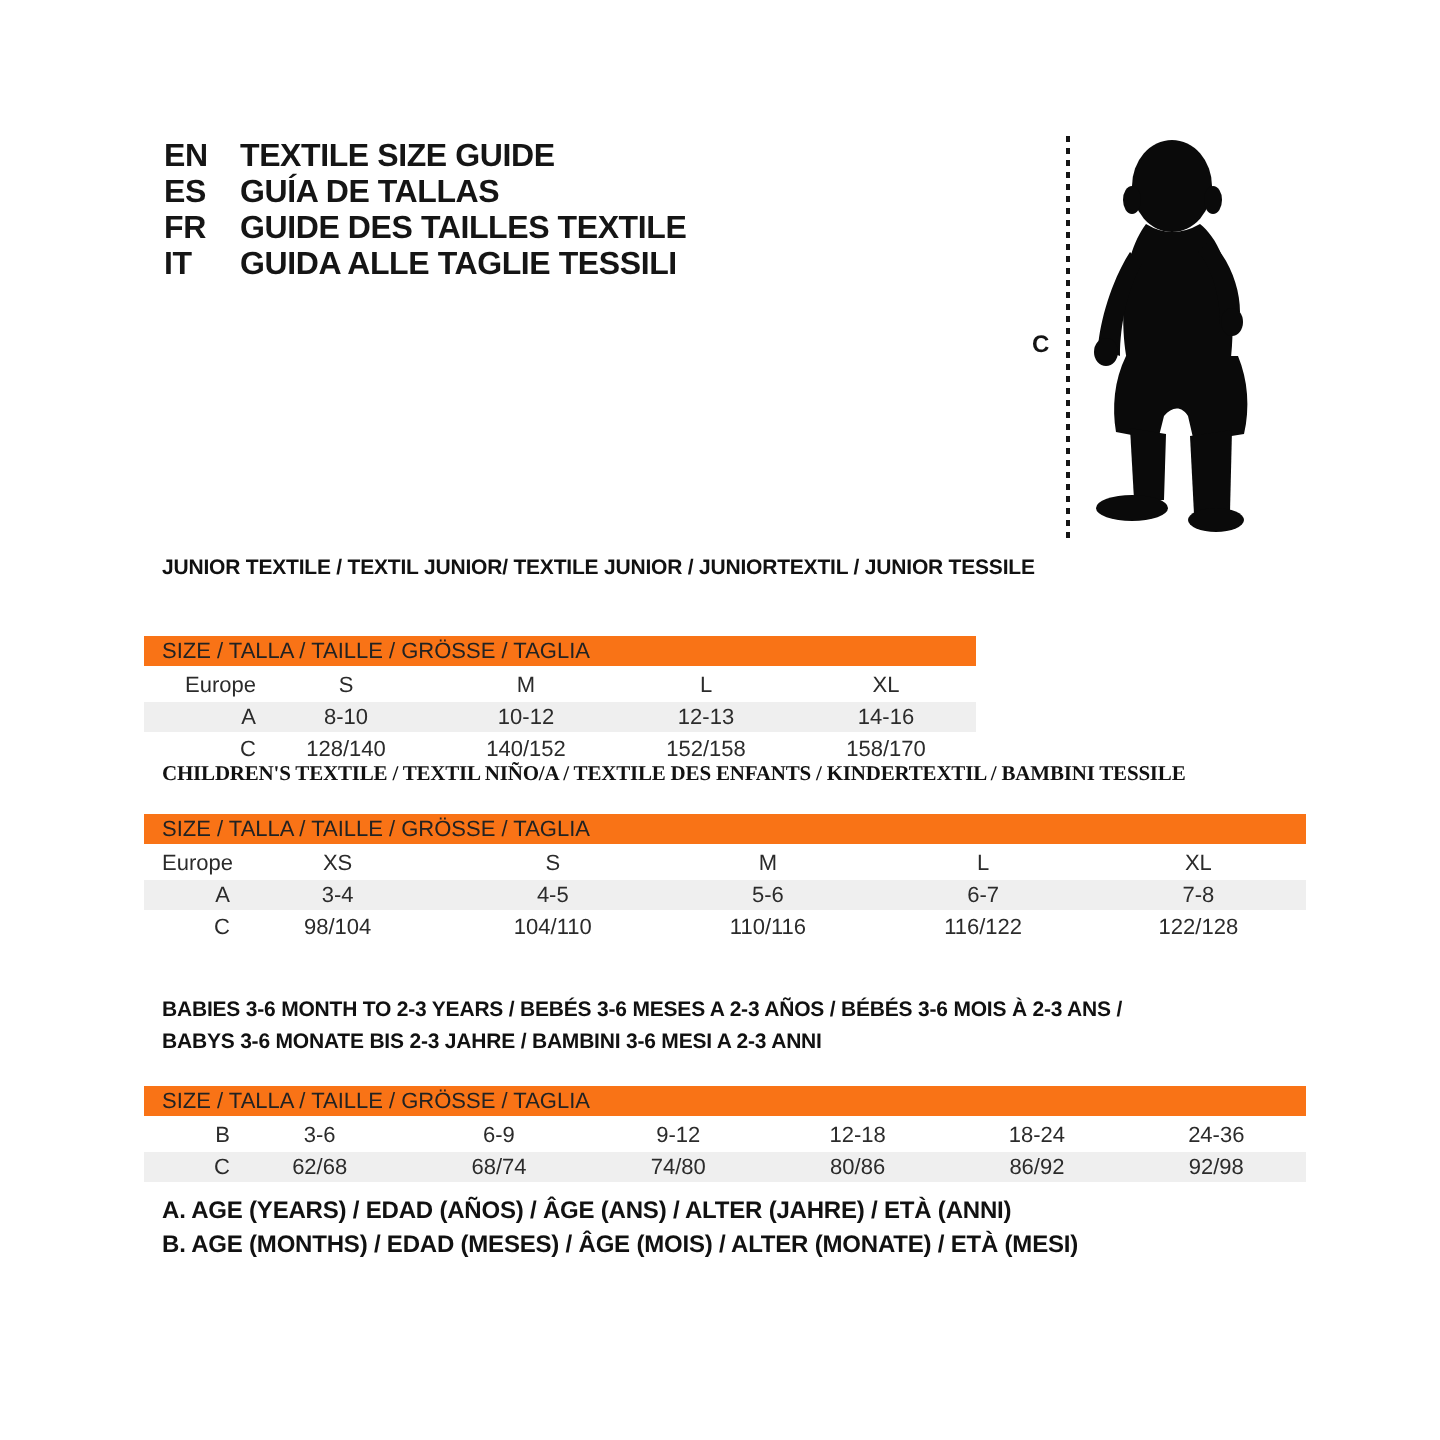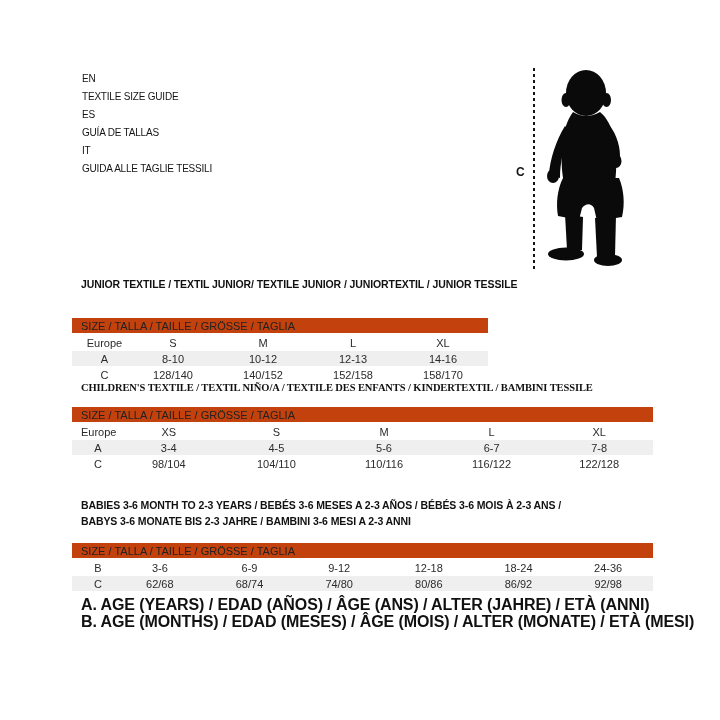--- a/index.html
+++ b/index.html
@@ -3,21 +3,21 @@
 <meta charset="utf-8">
 <style>
   html,body { margin:0; padding:0; background:#ffffff; }
   .page {
     position:relative; width:720px; height:720px; background:#fff; overflow:hidden;
     font-family:"Liberation Sans", sans-serif; color:#222;
   }
 
   
   .lang-block { position:absolute; left:82px; top:70px; }
-  .lang-row { display:flex; line-height:18px; font-weight:normal; font-size:10px; letter-spacing:-0.2px; color:#151515;flex-direction:column; }
+  .lang-row { display:flex; line-height:18px; font-weight:bold; font-size:16px; letter-spacing:-0.2px; color:#151515; }
   .lang-code { width:38px; }
 
   
   .figure { position:absolute; left:533px; top:66px; width:110px; height:205px; }
   .dash-line { position:absolute; left:0; top:2px; width:2px; height:201px;
     background:repeating-linear-gradient(to bottom,#141414 0 3px,transparent 3px 6px); }
   .c-label { position:absolute; left:-17px; top:99px; font-weight:bold; font-size:12px; color:#141414; }
   .toddler { position:absolute; left:10px; top:2px; }
 
   
@@ -26,44 +26,48 @@
   .s1 { top:380px; width:581px; }
   .s2 { top:481px; width:581px;margin-top:16px; }
   .titles { padding-left:9px; }
   .s0 .titles { margin-bottom:26px; }
   .s1 .titles { margin-bottom:11px;font-family:Liberation Serif, serif; }
   .s2 .titles { margin-bottom:14px; }
   .tbl-title { font-weight:bold; font-size:10.5px; line-height:16px; letter-spacing:-0.1px; color:#111; white-space:nowrap; }
 
   table.tbl { border-collapse:collapse; table-layout:fixed; width:100%; font-size:11px; }
   table.tbl thead td {
-    background:#c2410c; height:15px; padding:0 0 0 9px; color:#222;
+    background:#f97316; height:15px; padding:0 0 0 9px; color:#222;
     border-bottom:2px solid #fff; font-weight:normal; white-space:nowrap; overflow:hidden;
   }
   table.tbl tbody td { height:15px; padding:0; text-align:center; color:#2b2b2b; border-bottom:1px solid #fff; white-space:nowrap; }
-  table.tbl tbody td.lab { text-align:center; padding-left:9px; }
+  table.tbl tbody td.lab { text-align:right; padding-left:9px; }
   table.tbl tbody tr:nth-child(2n) { background:#efefef; }
 
   
   .legend { position:absolute; left:81px; top:597px; }
-  .legend-line { font-weight:bold; font-size:16px; line-height:16.5px; letter-spacing:-0.1px; color:#111; white-space:nowrap; }
+  .legend-line { font-weight:bold; font-size:12px; line-height:16.5px; letter-spacing:-0.1px; color:#111; white-space:nowrap; }
 </style>
 </head>
 <body>
 
 <div class="page">
 
   <div class="lang-block">
       <div class="lang-row">
         <span class="lang-code">EN</span>
         <span class="lang-label">TEXTILE SIZE GUIDE</span>
       </div>
       <div class="lang-row">
         <span class="lang-code">ES</span>
         <span class="lang-label">GUÍA DE TALLAS</span>
+      </div>
+      <div class="lang-row">
+        <span class="lang-code">FR</span>
+        <span class="lang-label">GUIDE DES TAILLES TEXTILE</span>
       </div>
       <div class="lang-row">
         <span class="lang-code">IT</span>
         <span class="lang-label">GUIDA ALLE TAGLIE TESSILI</span>
       </div>
     </div>
 
   <div class="figure">
     <span class="c-label">C</span>
     <div class="dash-line"></div>

